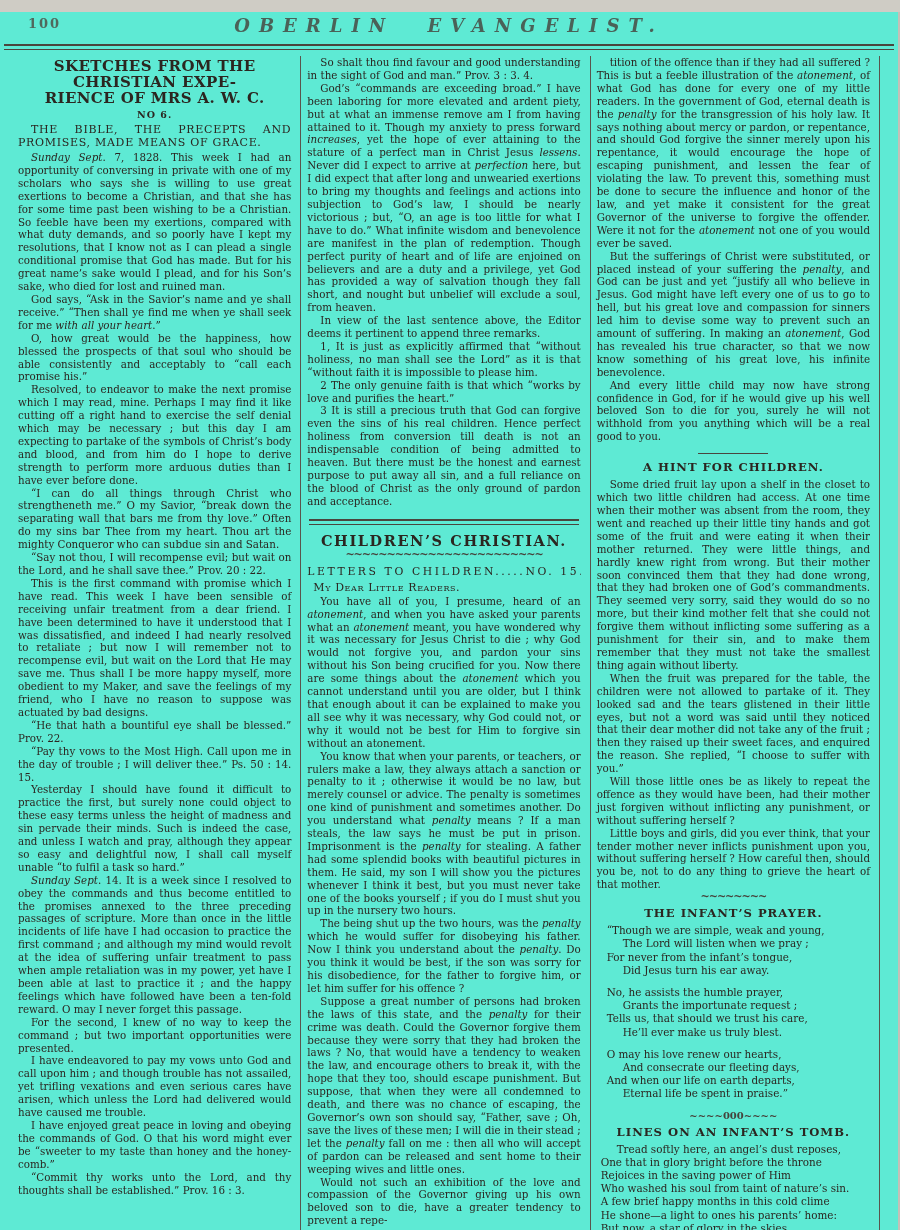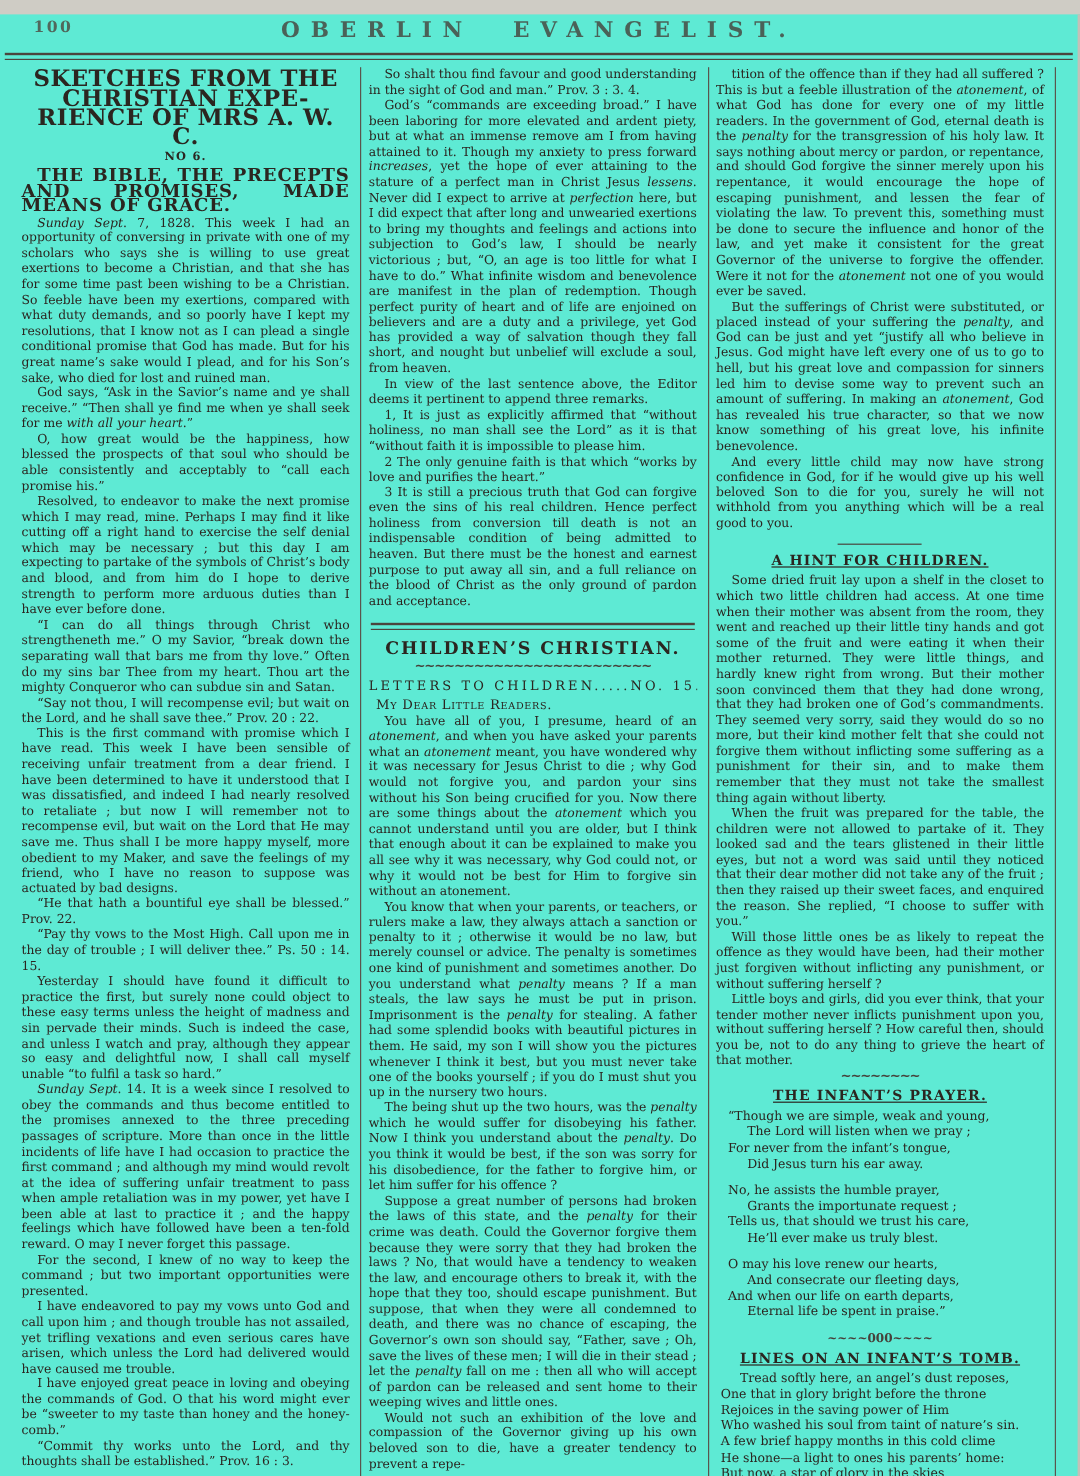--- a/index.html
+++ b/index.html
@@ -7,53 +7,53 @@
     position:relative; width:900px; height:1230px; margin:12px auto;
     background:#5eead4; color:#2b2620; overflow:hidden;
     font-family:"DejaVu Serif", serif; box-sizing:border-box;
     border-right:2px solid #c4c0b7;
   }
   
   .header { position:relative; height:26px; padding-top:3px; }
   .page-number { position:absolute; left:28px; top:4px; font-size:13px;
     font-weight:bold; letter-spacing:2px; color:#4d483f; opacity:.8; }
   .masthead { text-align:center; font-size:18px; font-weight:bold;
-    letter-spacing:9px; word-spacing:18px; color:#46413a; opacity:.8; }
+    letter-spacing:9px; word-spacing:18px; color:#46413a; opacity:.8;font-style:italic; }
   .header-rule { margin:3px 4px 0 4px; height:3px;
     border-top:2px solid #4a453d; border-bottom:1px solid #4a453d; }
   
   .columns { display:flex; align-items:stretch; height:1192px;
     padding:6px 18px 0 12px; }
   .col { flex:1 1 0; min-width:0; overflow:hidden; padding:0 9px 0 6px; }
   .col + .col { border-left:1px solid #5a554d; }
   .col:last-child { border-right:1px solid #5a554d; }
   
   .blk { margin:0; }
   .para { font-size:10.3px; line-height:12.9px; text-align:justify;
     text-indent:13px; }
-  .article-title { text-align:center; font-weight:bold; font-size:19px;
+  .article-title { text-align:center; font-weight:bold; font-size:15px;
     line-height:16px; letter-spacing:.4px; margin:2px 0 3px; }
   .article-number { text-align:center; font-weight:bold; font-size:9.5px;
     letter-spacing:1px; margin:1px 0 4px; }
-  .kicker { font-size:15px; font-weight:bold; letter-spacing:.7px;
+  .kicker { font-size:11px; font-weight:normal; letter-spacing:.7px;
     line-height:12.5px; text-align:justify; text-indent:13px; margin:0 0 2px; }
   .rule-double { margin:11px 2px 5px; height:3px;
     border-top:2px solid #4a453d; border-bottom:1px solid #4a453d; }
   .heading-dept { text-align:center; font-weight:bold; font-size:14.5px;
     letter-spacing:1.6px; margin:7px 0 0; }
   .rule-squiggle { text-align:center; font-weight:bold; font-size:11px;
     letter-spacing:-1px; line-height:10px; margin:1px 0 3px; color:#46413a;
     overflow:hidden; white-space:nowrap; }
   .letters-line { font-size:10.8px; letter-spacing:2.6px; margin:5px 0 3px;
     white-space:nowrap; overflow:hidden; }
   .salutation { font-variant:small-caps; font-size:11px; letter-spacing:.6px;
     margin:0 0 1px; text-indent:6px; }
   .rule-short { width:70px; margin:10px auto 6px; border-top:1.5px solid #4a453d; }
   .heading { text-align:center; font-weight:bold; font-size:11.6px;
-    letter-spacing:1px; margin:4px 0 4px;text-decoration:underline; }
+    letter-spacing:1px; margin:4px 0 4px; }
   .rule-000 { text-align:center; font-weight:bold; font-size:10px;
     letter-spacing:0; line-height:11px; margin:4px 0 2px; color:#46413a; }
   .stanza { font-size:10.4px; line-height:13.2px; margin:0 0 9px 10px;
     text-align:left; }
   .poem { font-size:10.4px; line-height:13.2px; margin:0 0 1px 4px;
     text-align:left; }
   .pl { display:block; }
   .pl.ind { padding-left:16px; }
   i { font-style:italic; }
 </style>

